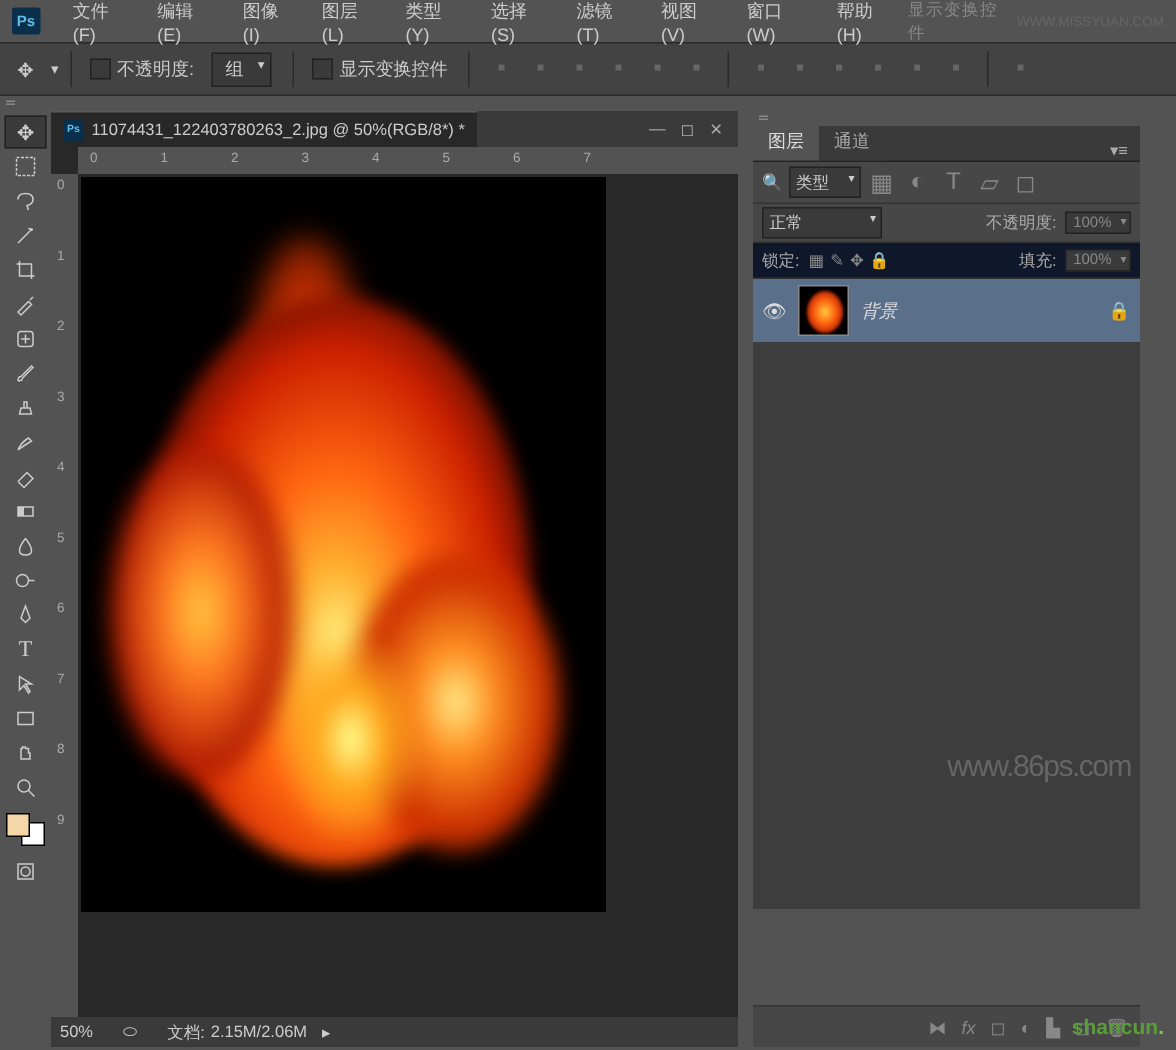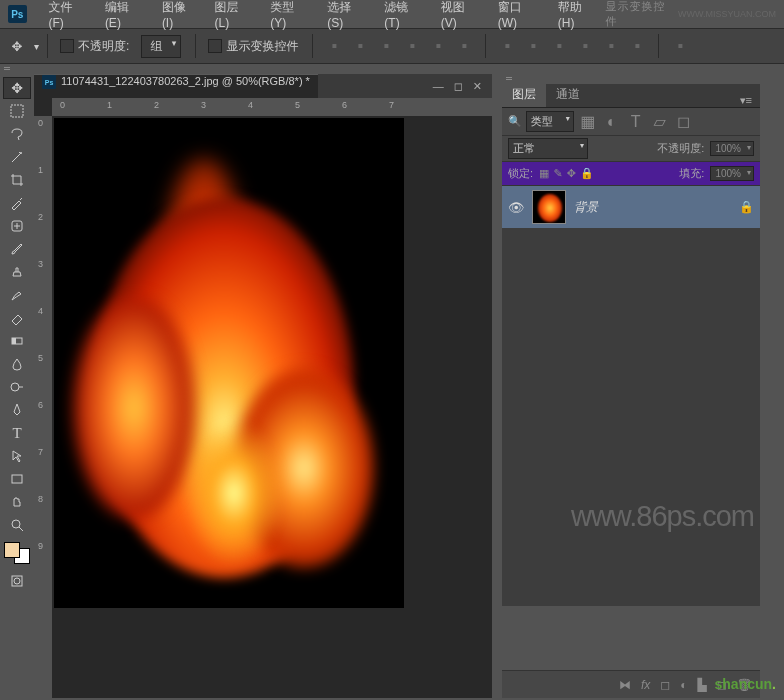--- a/index.html
+++ b/index.html
@@ -23,53 +23,53 @@
 .main-area { display:flex; height:624px; }
 .toolbox { width:34px; background:#535353; padding-top:2px; }
 .tool { width:28px; height:22px; margin:1px auto; display:flex; align-items:center; justify-content:center; color:#ccc; font-size:14px; position:relative; }
 .tool.active { background:#3a3a3a; border:1px solid #222; }
 .tool svg { width:16px; height:16px; }
 .swatch-box { width:26px; height:22px; margin:6px auto; position:relative; }
 .swatch-fg { width:16px; height:16px; background:#f5d6a8; border:1px solid #000; position:absolute; top:0; left:0; z-index:2; }
 .swatch-bg { width:16px; height:16px; background:#fff; border:1px solid #000; position:absolute; bottom:0; right:0; }
 .canvas-area { width:458px; background:#282828; position:relative; display:flex; flex-direction:column; }
 .doc-tab-bar { height:24px; background:#3a3a3a; display:flex; align-items:center; }
-.doc-tab { background:#282828; height:24px; display:flex; align-items:flex-start; padding:0 8px; font-size:11px; color:#ccc; border-top:1px solid #5a5a5a; }
+.doc-tab { background:#282828; height:24px; display:flex; align-items:center; padding:0 8px; font-size:11px; color:#ccc; border-top:1px solid #5a5a5a; }
 .doc-tab-icon { width:14px; height:14px; background:#0a2f4a; color:#5bc0eb; font-size:7px; font-weight:bold; display:flex; align-items:center; justify-content:center; margin-right:5px; border-radius:1px; }
 .win-btns { margin-left:auto; display:flex; gap:10px; padding-right:10px; color:#aaa; font-size:11px; }
 .ruler-h { height:18px; background:#535353; margin-left:18px; position:relative; font-size:9px; color:#aaa; }
 .ruler-h span { position:absolute; top:2px; }
 .canvas-row { flex:1; display:flex; }
 .ruler-v { width:18px; background:#535353; position:relative; font-size:9px; color:#aaa; }
 .ruler-v span { position:absolute; left:4px; }
 .canvas-wrap { flex:1; background:#282828; position:relative; overflow:hidden; }
 .fire-canvas { width:350px; height:490px; background:#000; position:relative; margin:2px 0 0 2px; overflow:hidden; }
 .flame { position:absolute; border-radius:50%; filter:blur(6px); }
 .f1 { width:260px; height:380px; left:40px; top:80px; background:radial-gradient(ellipse at 50% 60%, #fff080 0%, #ffb030 15%, #ff6510 35%, #cc2000 60%, #400800 80%, transparent 100%); }
 .f2 { width:120px; height:220px; left:20px; top:180px; background:radial-gradient(ellipse, #ffcc40 0%, #ff7720 30%, #aa1500 70%, transparent 100%); filter:blur(8px); }
 .f3 { width:140px; height:200px; right:30px; top:250px; background:radial-gradient(ellipse, #fff090 0%, #ff9020 25%, #cc3000 60%, transparent 100%); filter:blur(7px); }
 .f4 { width:80px; height:180px; left:110px; top:40px; background:radial-gradient(ellipse at 50% 80%, #ff8020 0%, #cc3000 50%, transparent 100%); filter:blur(10px); }
 .f5 { width:100px; height:150px; left:130px; top:300px; background:radial-gradient(ellipse, #ffff90 0%, #ffaa20 30%, transparent 70%); filter:blur(5px); }
-.watermark-main { position:absolute; right:30px; top:500px; font-size:29px; color:#666; font-family:Arial; letter-spacing:-1px; z-index:10; }
+.watermark-main { position:absolute; right:30px; top:500px; font-size:20px; color:#666; font-family:Arial; letter-spacing:-1px; z-index:10; }
 .status-bar { height:20px; background:#3a3a3a; display:flex; align-items:center; font-size:11px; color:#ccc; padding:0 6px; gap:20px; }
 .status-item { display:flex; align-items:center; gap:4px; }
 .panel-area { width:258px; background:#535353; margin-left:10px; position:relative; }
 .panel-handle { height:10px; position:relative; }
 .panel-tabs { height:24px; background:#3a3a3a; display:flex; align-items:flex-end; border-bottom:1px solid #222; }
 .panel-tab { padding:4px 10px; font-size:12px; color:#aaa; background:#3a3a3a; }
 .panel-tab.active { background:#535353; color:#ddd; }
 .panel-menu { margin-left:auto; padding:0 8px; color:#aaa; font-size:11px; }
 .layer-filter-row { height:28px; background:#474747; display:flex; align-items:center; padding:0 6px; gap:4px; border-bottom:1px solid #333; }
 .filter-select { background:#3a3a3a; border:1px solid #222; color:#ccc; font-size:11px; padding:2px 20px 2px 4px; flex:0 0 auto; position:relative; }
 .filter-select::after { content:"▾"; position:absolute; right:3px; font-size:8px; }
 .filter-icon { width:20px; height:18px; display:flex; align-items:center; justify-content:center; color:#888; }
 .blend-row { height:26px; background:#474747; display:flex; align-items:center; padding:0 6px; gap:6px; border-bottom:1px solid #333; font-size:11px; color:#aaa; }
 .opacity-val { background:#3a3a3a; border:1px solid #222; padding:1px 12px 1px 4px; color:#888; font-size:10px; position:relative; }
 .opacity-val::after { content:"▾"; position:absolute; right:2px; font-size:8px; }
-.lock-row { height:24px; background:#4c1d95; display:flex; align-items:center; padding:0 6px; gap:6px; border-bottom:1px solid #333; font-size:11px; color:#aaa; }
+.lock-row { height:24px; background:#0f172a; display:flex; align-items:center; padding:0 6px; gap:6px; border-bottom:1px solid #333; font-size:11px; color:#aaa; }
 .lock-icons { display:flex; gap:4px; color:#888; font-size:11px; }
 .layer-list { background:#3d3d3d; height:420px; }
 .layer-item { height:42px; background:#5a6f8a; display:flex; align-items:center; padding:0 6px; gap:8px; }
 .eye-icon { width:16px; color:#ddd; font-size:13px; }
 .layer-thumb { width:34px; height:34px; background:#000; border:1px solid #888; position:relative; overflow:hidden; }
 .thumb-fire { position:absolute; width:24px; height:28px; left:5px; top:3px; background:radial-gradient(ellipse, #ffcc40 0%, #ff6510 40%, #aa1500 80%); border-radius:50%; filter:blur(1px); }
 .layer-name { font-size:12px; color:#ddd; font-style:italic; }
 .lock-badge { margin-left:auto; color:#ccc; font-size:12px; }
 .panel-bottom { position:absolute; bottom:0; left:0; right:0; height:28px; background:#474747; display:flex; align-items:center; justify-content:flex-end; padding:0 8px; gap:10px; color:#888; border-top:1px solid #333; }
 .panel-bottom span { font-size:12px; }
@@ -274,20 +274,29 @@
       <div class="canvas-wrap">
         <div class="fire-canvas">
           <div class="flame f4"></div>
           <div class="flame f1"></div>
           <div class="flame f2"></div>
           <div class="flame f3"></div>
           <div class="flame f5"></div>
         </div>
       </div>
     </div>
+    <div class="status-bar">
+      <span class="status-item">50%</span>
+      <span class="status-item" style="font-size:11px">⬭</span>
+      <span class="status-item">
+          <span>文档:</span>
+          <span>2.15M/2.06M</span>
+          <span style="margin-left:6px">▸</span>
+        </span>
+    </div>
   </div>
 
   <div class="panel-area">
     <div class="panel-handle handle"></div>
     <div class="panel-tabs">
       <span class="panel-tab active">图层</span>
       <span class="panel-tab">通道</span>
       <span class="panel-menu">▾≡</span>
     </div>
     <div class="layer-filter-row">

